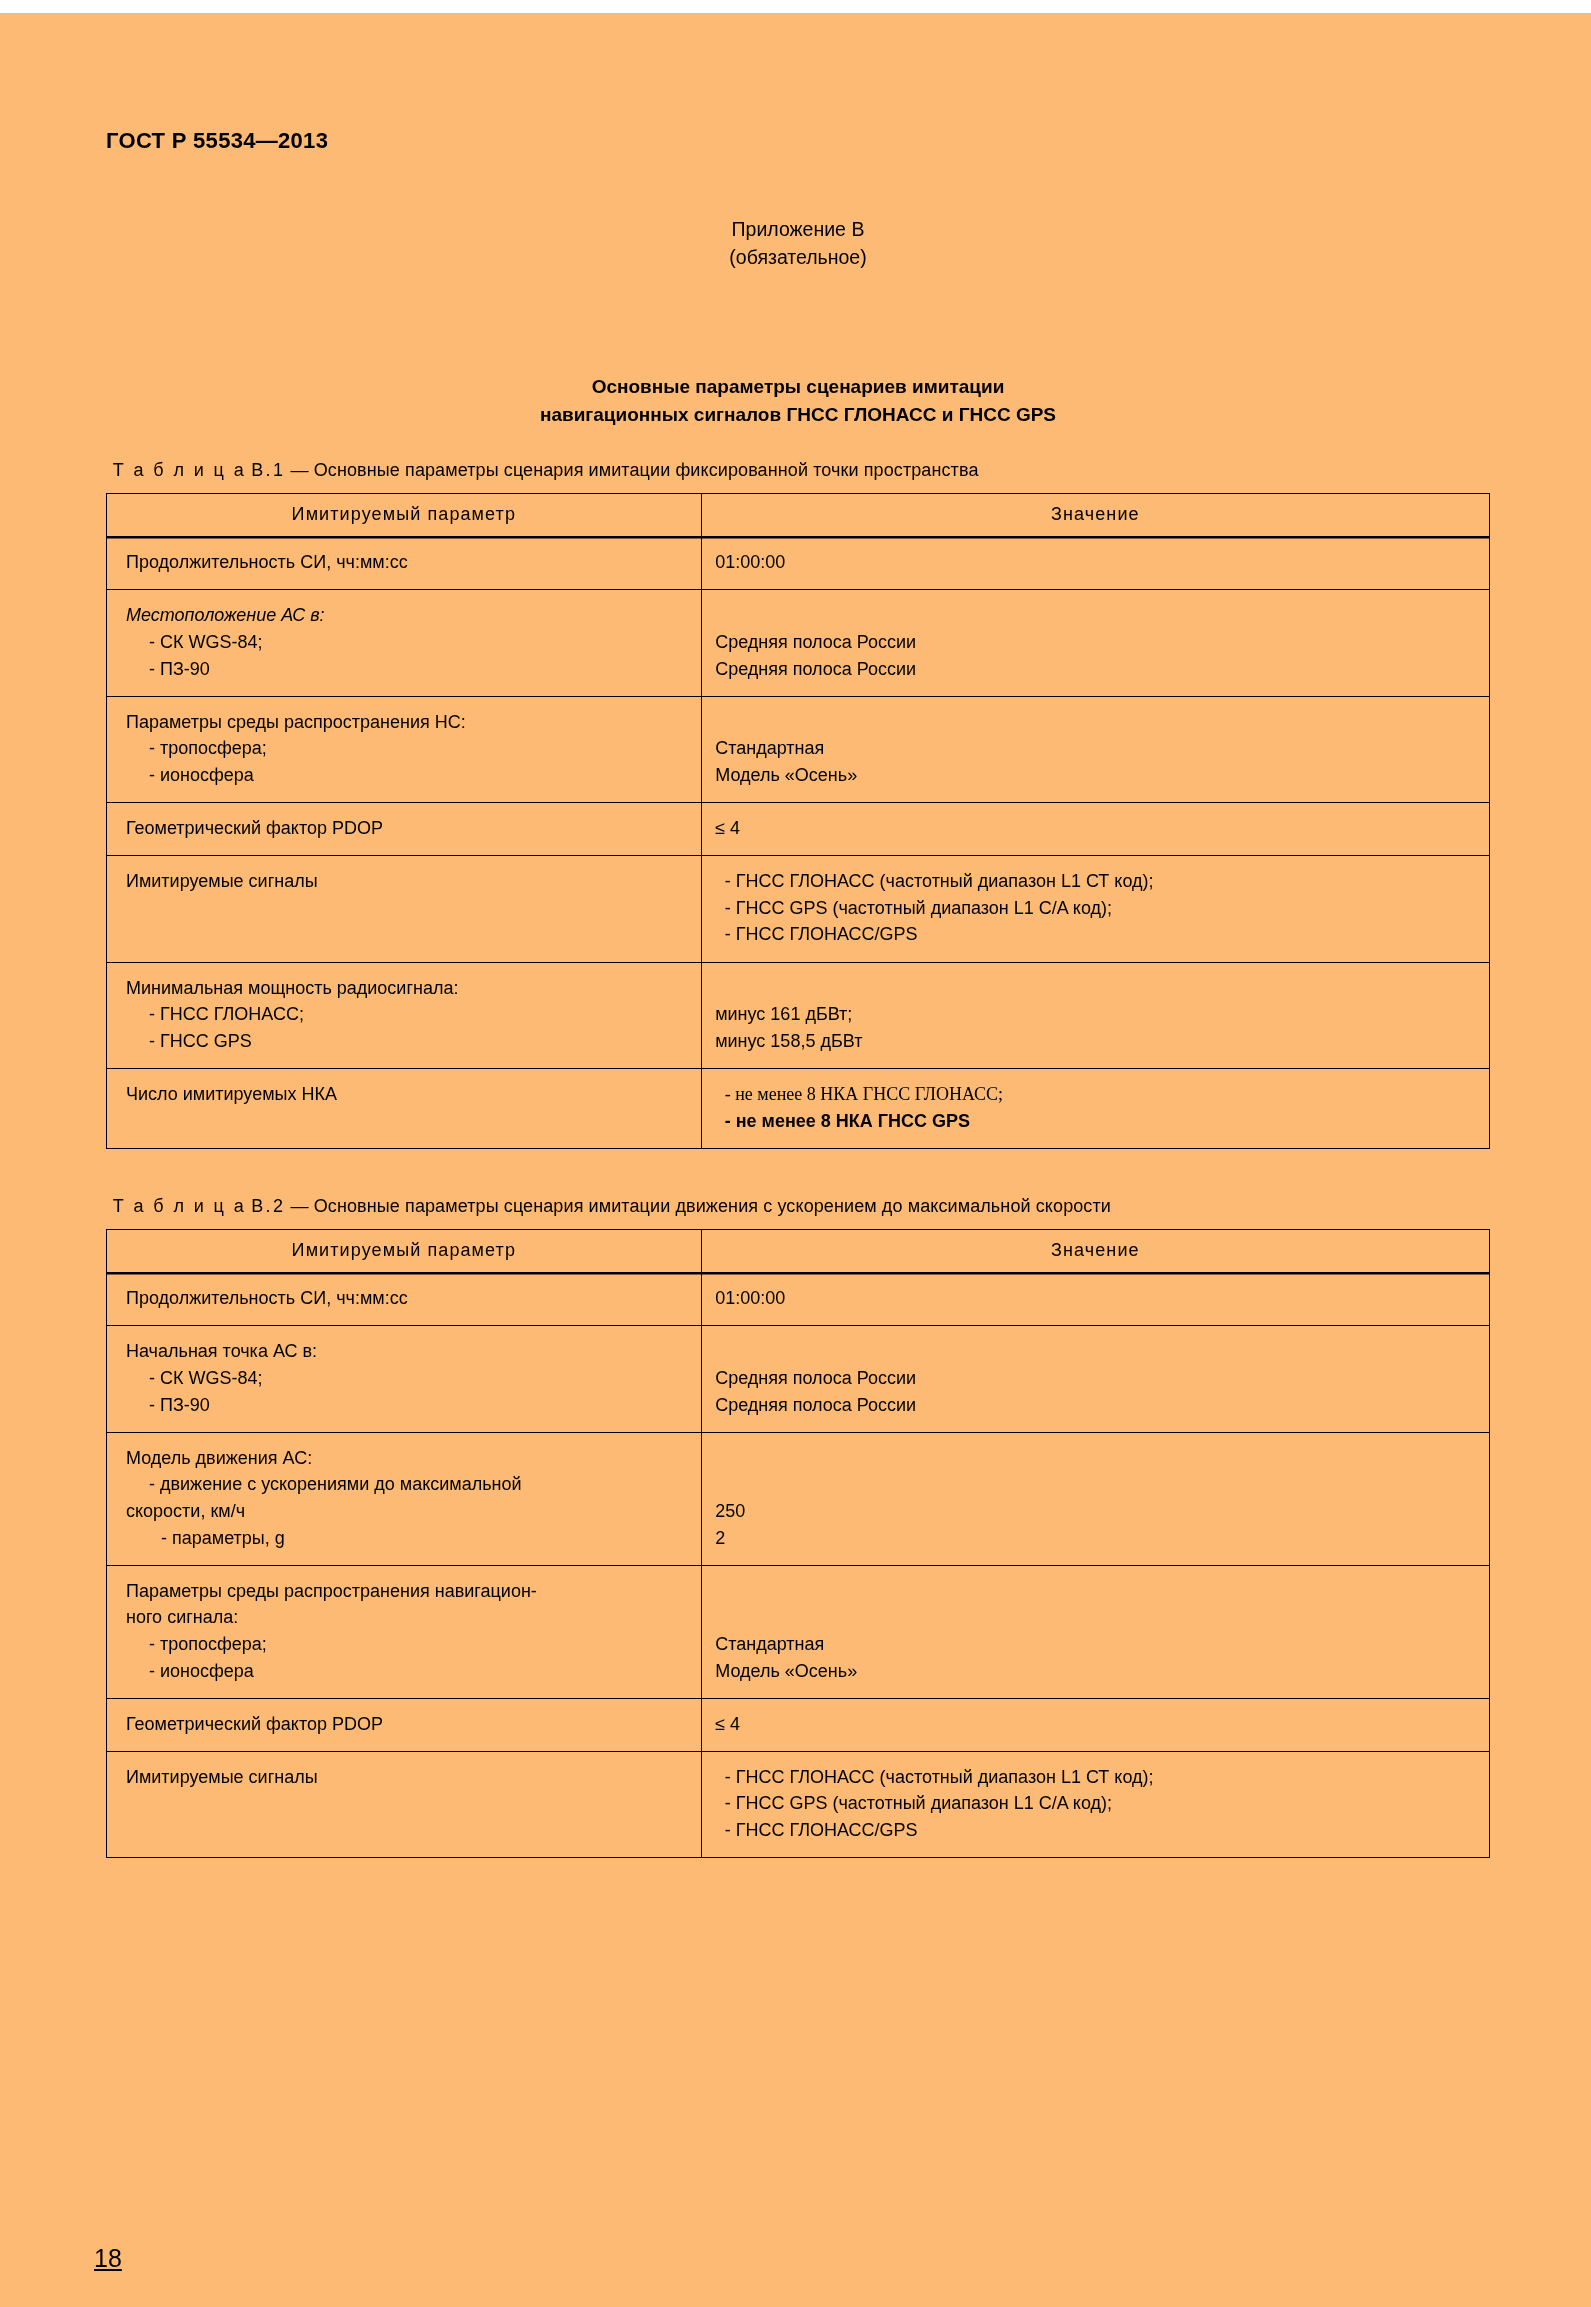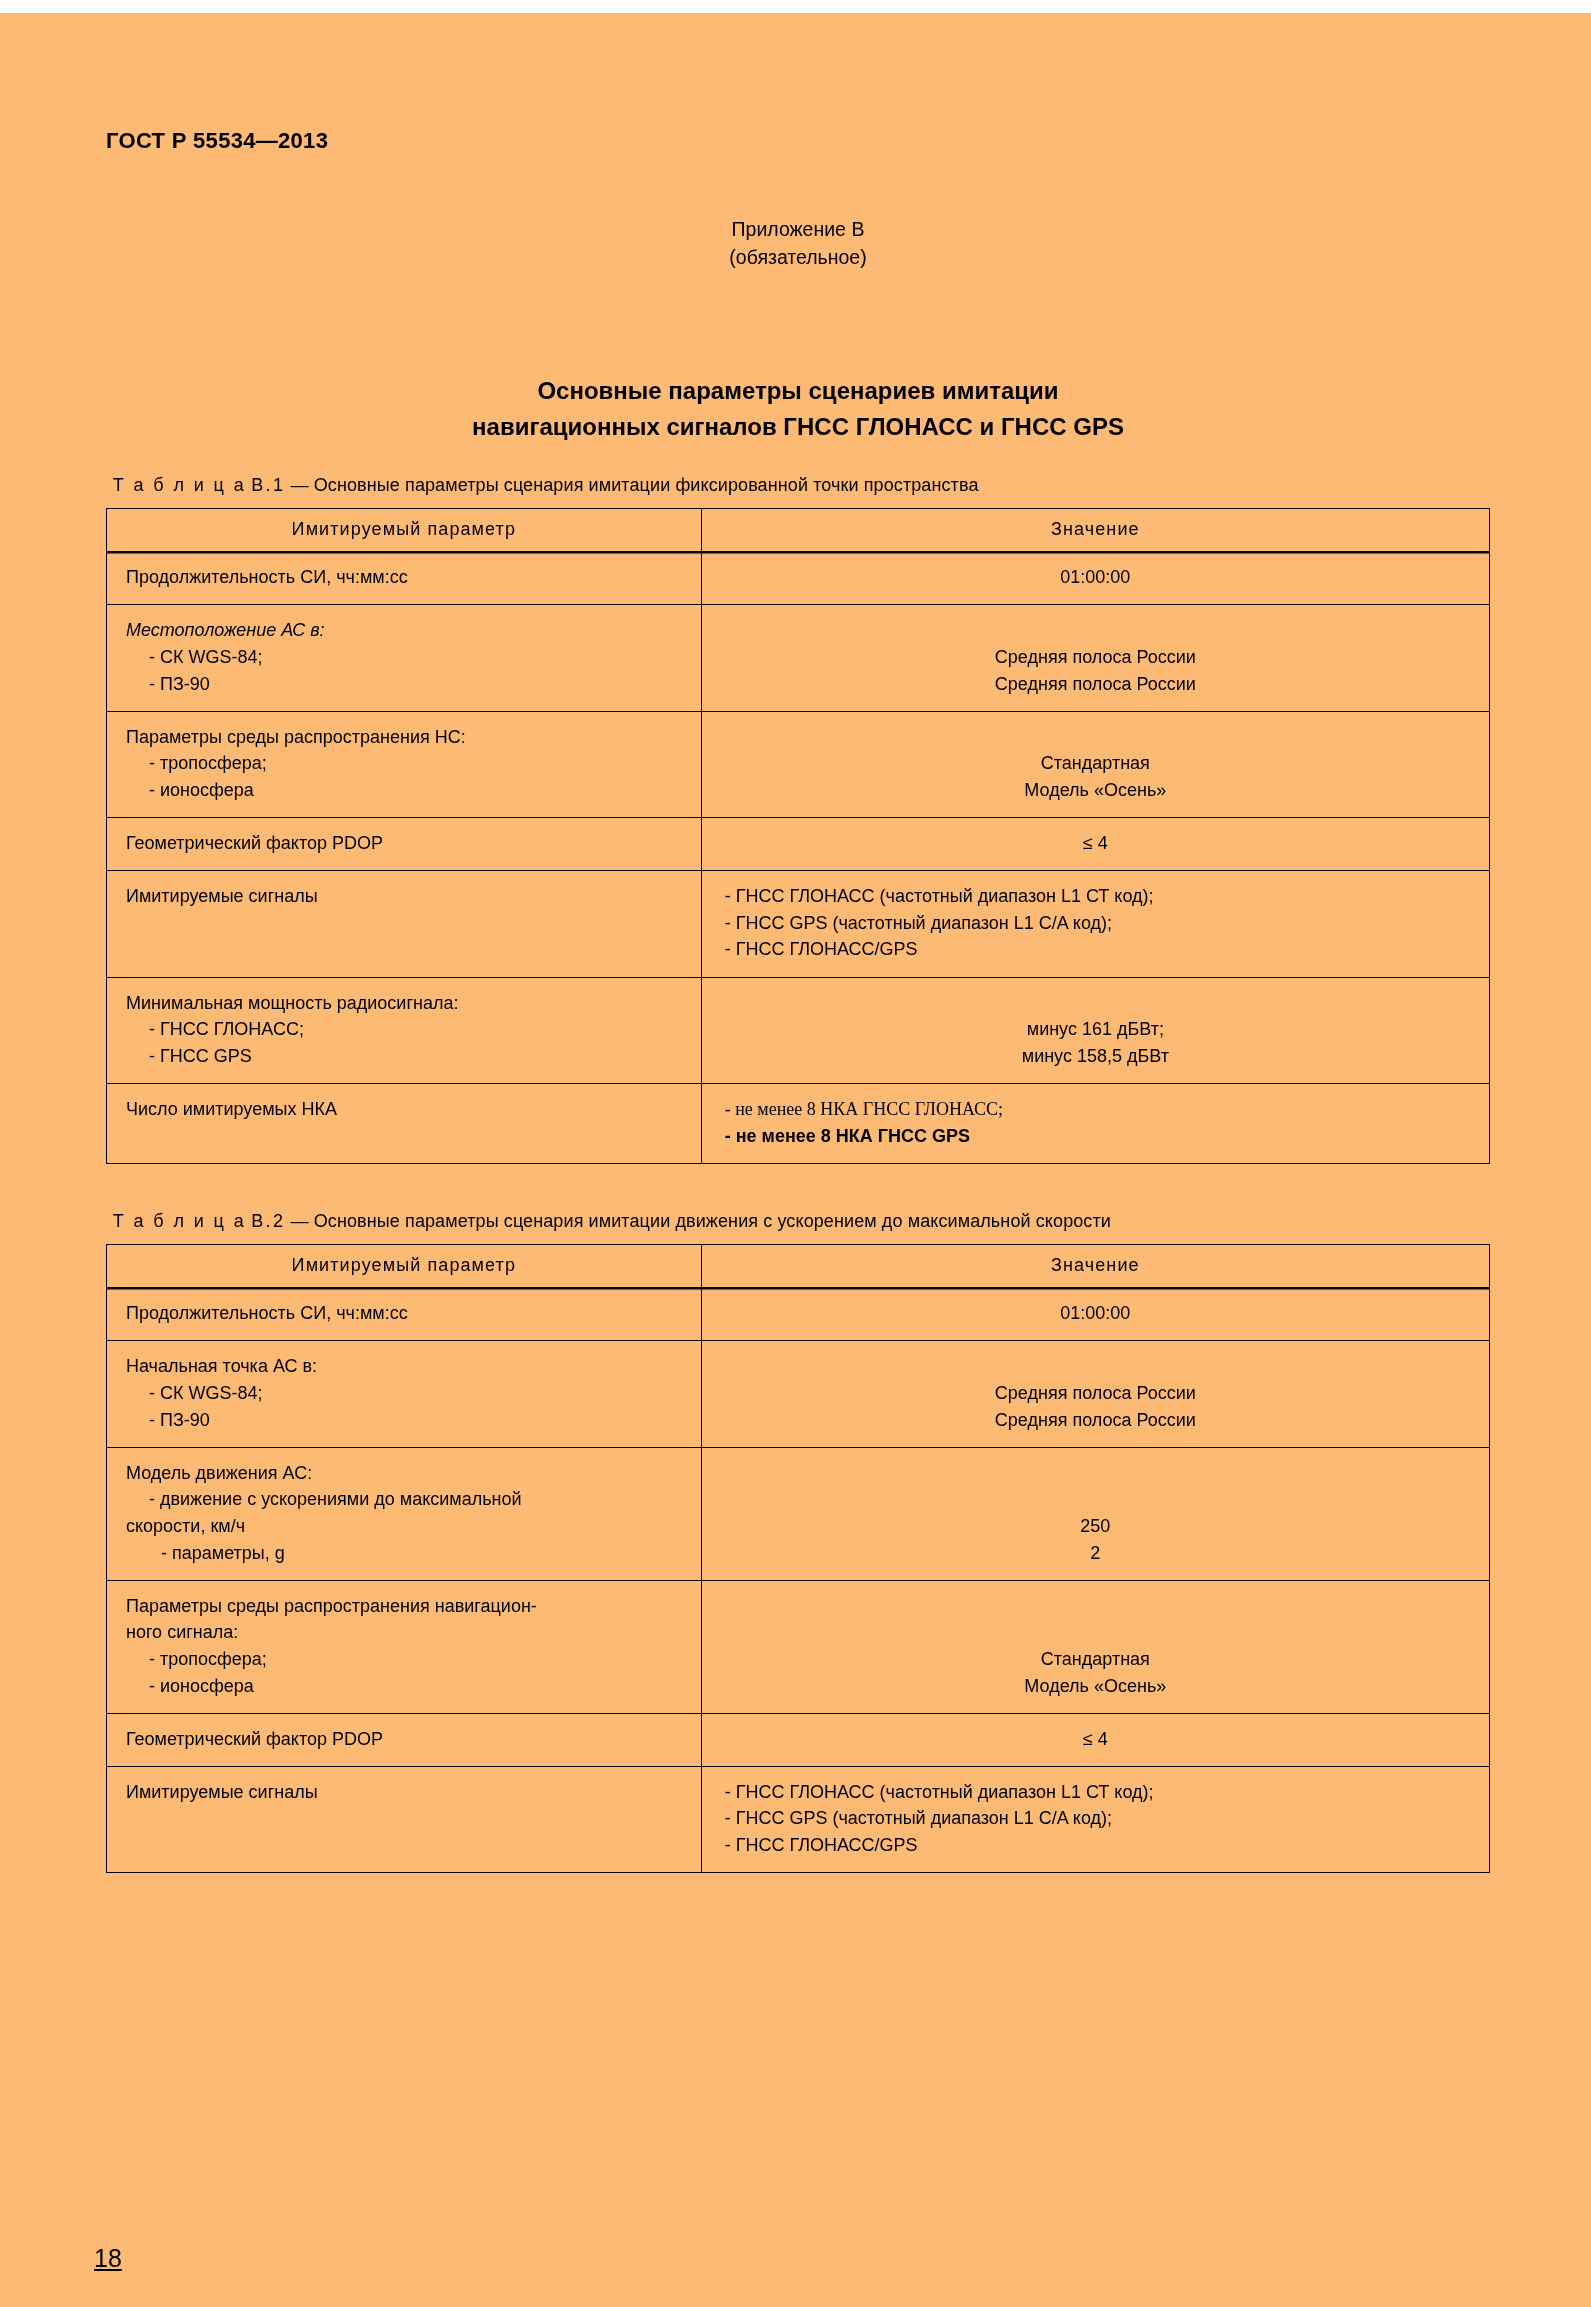--- a/index.html
+++ b/index.html
@@ -28,21 +28,21 @@
   }
   .appendix-block {
     text-align: center;
     font-size: 19.5px;
     font-weight: normal;
     line-height: 1.45;
     margin-bottom: 101px;
   }
   .doc-title {
     text-align: center;
-    font-size: 24px;
+    font-size: 19px;
     font-weight: bold;
     line-height: 1.5;
     margin-bottom: 30px;
   }
   .table-caption {
     font-size: 18px;
     margin: 0 0 12px 6.7px;
     white-space: nowrap;
     letter-spacing: 0.1px;
   }
@@ -66,21 +66,21 @@
     padding: 10.8px 5.4px 10.8px 5.4px;
     letter-spacing: 1.1px;
   }
   .cell-pad {
     padding: 12px 13.5px 13.5px 19px;
     line-height: 1.48;
   }
   .cell-pad-c {
     padding: 12px 13.5px 13.5px 13.5px;
     line-height: 1.48;
-    text-align: center;
+    text-align: left;
   }
   .cell-pad-l {
     padding: 12px 13.5px 13.5px 23px;
     line-height: 1.48;
     text-align: left;
   }
   .indent1 { padding-left: 23px; display: block; }
   .indent2 { padding-left: 35px; display: block; }
   .nowrapline { white-space: nowrap; }
   .double-top {

